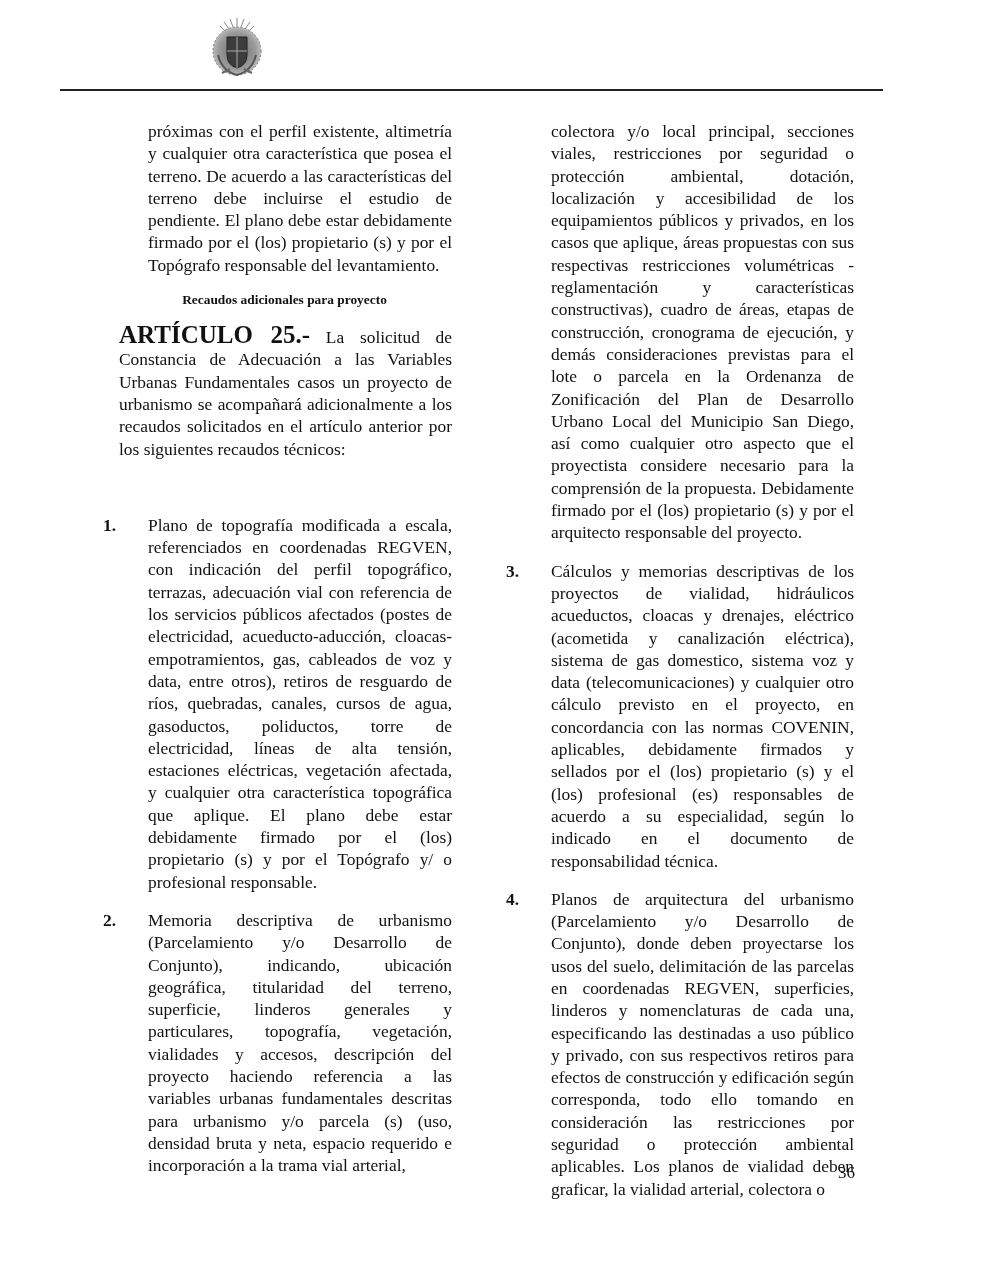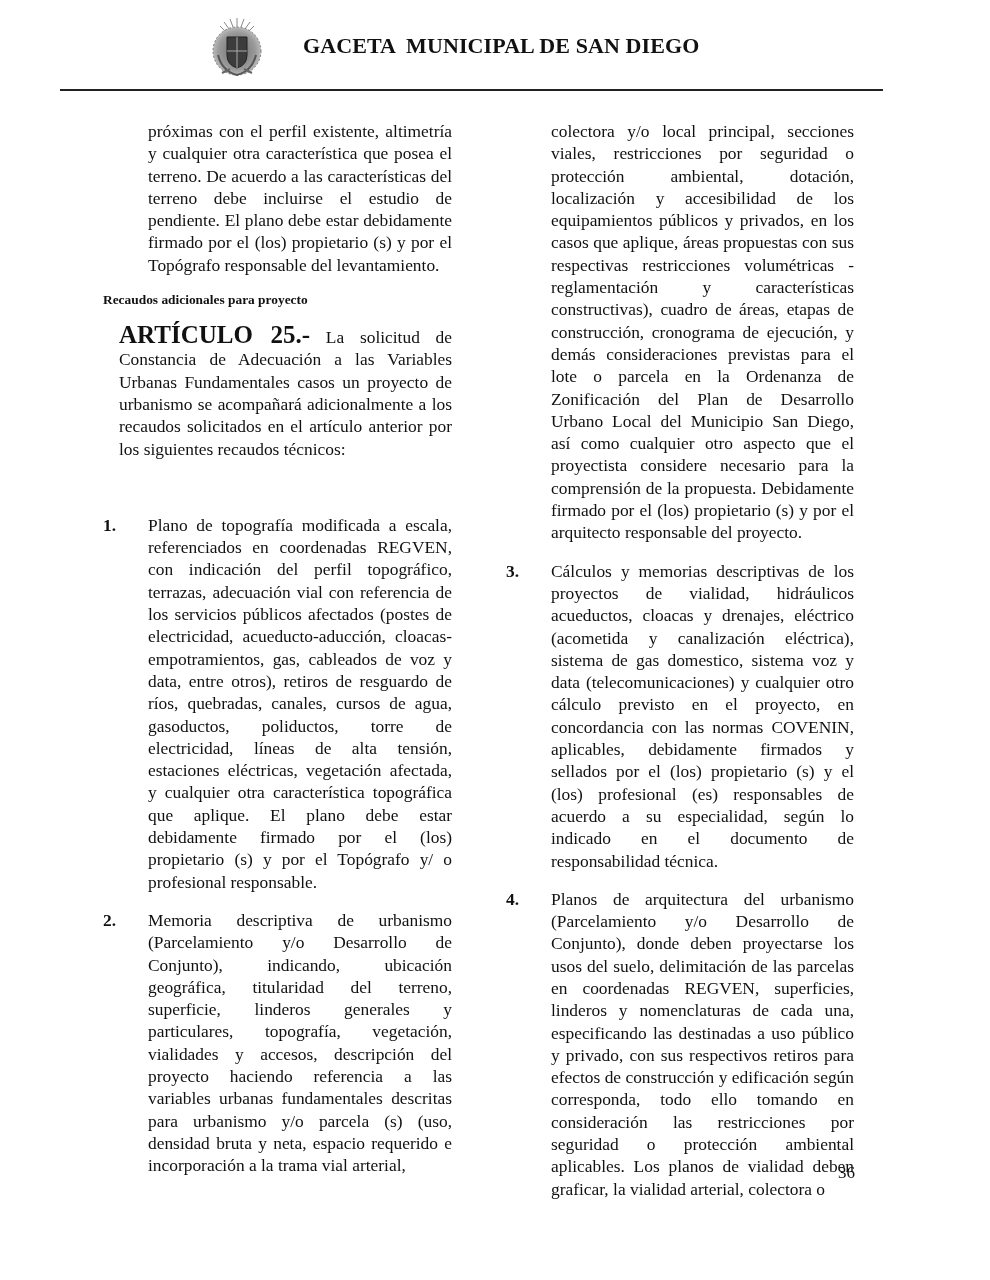--- a/index.html
+++ b/index.html
@@ -65,21 +65,21 @@
     .p {
       margin: 16px;
       text-align: justify;
       text-align-last: left;
     }
     .indent {
       padding-left: 29px;
     }
     .section-heading {
       margin: 16px 2px 0 0;
-      text-align: left;
+      text-align: center;
       font-size: 13.4px;
       line-height: 16px;
       font-weight: bold;
     }
     .article-num {
       font-weight: bold;
       font-size: 25px;
     }
     .gap {
       height: 22px;
@@ -119,21 +119,20 @@
         <path d="M27 3 L27 12 M20 4 L23 12 M34 4 L31 12 M14 7 L19 14 M40 7 L35 14 M10 11 L16 17 M44 11 L38 17"></path>
       </g>
       <ellipse cx="27" cy="36" rx="24" ry="24" fill="url(#g1)"></ellipse>
       <ellipse cx="27" cy="36" rx="24" ry="24" fill="none" stroke="#7a7a7a" stroke-dasharray="2 2"></ellipse>
       <path d="M17 22 L37 22 L37 40 Q37 50 27 53 Q17 50 17 40 Z" fill="#3c3c3c" stroke="#222"></path>
       <path d="M27 22 L27 53 M17 36 L37 36" stroke="#aaa" stroke-width="1"></path>
       <path d="M8 40 Q12 56 27 60 Q42 56 46 40" fill="none" stroke="#555" stroke-width="2"></path>
       <path d="M12 58 L20 54 M42 58 L34 54" stroke="#666" stroke-width="2"></path>
     </svg>
   </div>
-  <div class="gazette-title">GACETA  MUNICIPAL DE SAN DIEGO</div>
   <div class="header-rule"></div>
 </div>
 
 <div class="col col-left">
   <p class="p indent">próximas con el perfil existente,  altimetría y cualquier otra característica que posea el terreno. De acuerdo a las características del terreno debe incluirse el estudio de pendiente. El plano debe estar debidamente firmado por el (los) propietario (s) y por el Topógrafo responsable del levantamiento.</p>
 
   <div class="section-heading">
     <div>Recaudos adicionales para proyecto</div>
   </div>
 

